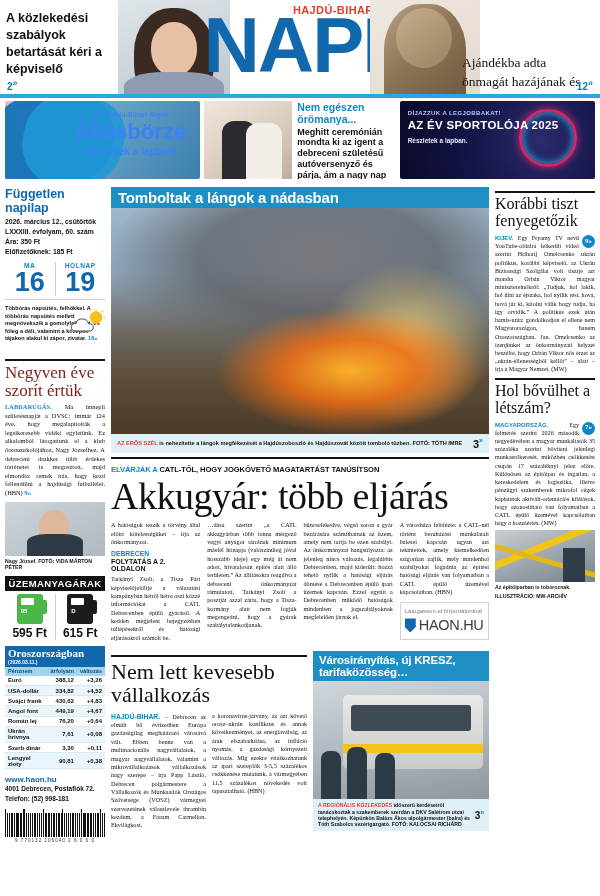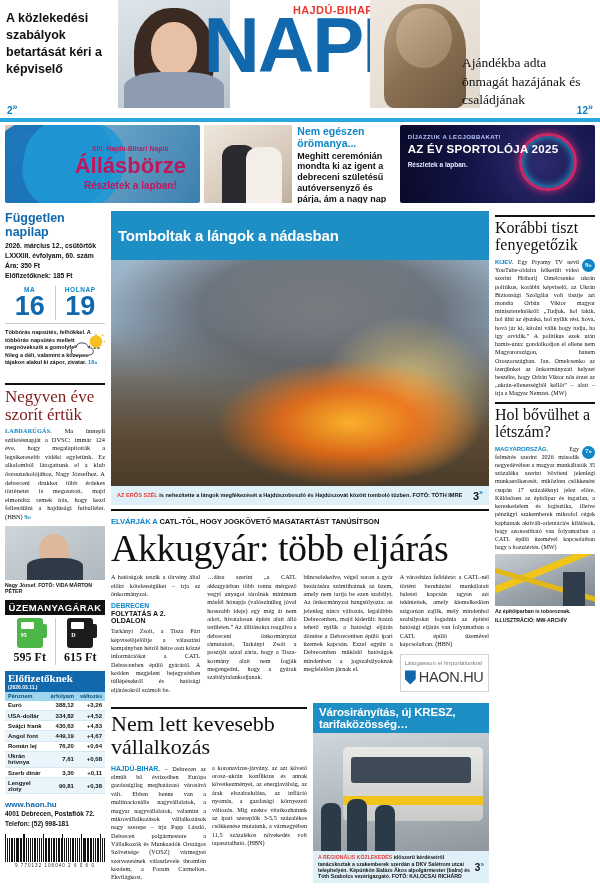--- a/index.html
+++ b/index.html
@@ -7,21 +7,21 @@
   body {
     font-family: "Liberation Sans", sans-serif;
     background: #ffffff;
     color: #111;
     position: relative;
     overflow: hidden;
   }
   .page { position: relative; width: 600px; height: 896px; background:#fff; }
 
   
-  .masthead { position: relative; height: 122px; width: 600px; overflow: hidden; background:#fff; }
+  .masthead { position: relative; height: 98px; width: 600px; overflow: hidden; background:#fff; }
   .mh-left {
     position: absolute; left: 6px; top: 10px; width: 118px;
     font-family: "Liberation Sans", sans-serif;
     font-weight: 700; font-size: 12.5px; line-height: 1.35; color: #111;
   }
   .mh-right {
     position: absolute; right: 6px; top: 8px; width: 132px; text-align: left;
     font-family: "Liberation Serif", serif;
     font-size: 13.5px; line-height: 1.38; color: #111; margin-top: 46px;
   }
@@ -58,21 +58,21 @@
   .promo-a { width: 196px; border-radius:2px; }
   .promo-b { width: 192px; display:flex; }
   .promo-c { width: 196px; border-radius:2px; }
 
   .pa-bg { position:absolute; inset:0;
     background: linear-gradient(120deg,#d9c6b4 0%,#cbb8a6 38%,#6fa8c8 38%,#3b7fb0 100%); }
   .pa-swoosh { position:absolute; left:-20px; top:-10px; width:130px; height:100px;
      background:#0d6fb8; border-radius:50%/60%; transform: rotate(-18deg); opacity:.92;}
   .pa-swoosh2 { position:absolute; left:18px; top:-6px; width:100px; height:95px;
      background:#2098d6; border-radius:50% 40% 60% 50%; transform: rotate(12deg); opacity:.9;}
-  .pa-txt { position:absolute; right:6px; top:20px; width:128px; text-align:center; color:#be185d; z-index:3;}
+  .pa-txt { position:absolute; right:6px; top:10px; width:128px; text-align:center; color:#3b82f6; z-index:3;}
   .pa-small { font-size:6.5px; font-weight:700; letter-spacing:.2px; }
   .pa-big { font-family:"Liberation Sans",sans-serif; font-weight:700; font-size:22px; line-height:1.05; margin:2px 0 3px; }
   .pa-sub { font-size:10px; font-weight:700; }
 
   .pb-img { width: 88px; background: linear-gradient(150deg,#e7dfd6,#cfc3b6 55%,#b9a694); position:relative; overflow:hidden;}
   .pb-txt { flex:1; padding-left:5px; padding-top:1px; }
   .pb-head { font-size:10.5px; font-weight:700; color:#0e86c6; line-height:1.12; margin-bottom:1px;}
   .pb-body { font-size:9px; line-height:1.22; color:#111; font-weight:600;}
 
   .pc-bg { position:absolute; inset:0; background: radial-gradient(circle at 72% 50%, #2b2b6e 0%, #141447 50%, #0a0a2a 100%); }
@@ -105,21 +105,21 @@
 
   .head-serif { font-family:"Liberation Serif", serif; font-weight:400; font-size:17px; line-height:1.06; color:#7f1d1d;}
   .lead-tag { font-size:6.2px; font-weight:700; color:#0e86c6; letter-spacing:.2px;}
   .body-serif { font-family:"Liberation Serif", serif; font-size:6.4px; line-height:1.33; text-align:justify; color:#111;}
   .pgbadge { font-size:7px; font-weight:700; color:#0e86c6;}
 
   .portrait { width:100px; height:54px; margin-top:4px; overflow:hidden; position:relative;}
   .cap-tiny { font-size:5.2px; font-weight:700; line-height:1.25; margin-top:2px; color:#111;}
 
   .fuel-title { background:#111; color:#fff; font-weight:700; font-size:9.5px; text-align:center; letter-spacing:.4px; padding:2px 0; margin-top:5px;}
-  .fuel-row { display:flex; margin-top:3px;font-family:Liberation Serif, serif;}
+  .fuel-row { display:flex; margin-top:3px;}
   .fuel-cell { flex:1; text-align:center;}
   .fuel-cell + .fuel-cell { border-left:1px solid #ccc;}
   .pump { width:26px; height:30px; margin:0 auto 2px; border-radius:3px; position:relative;}
   .pump.g { background:#4cb648;}
   .pump.b { background:#1c1c1c;}
   .pump .scr { position:absolute; left:4px; top:4px; width:13px; height:7px; background:#fff; border-radius:1px;}
   .pump .ltr { position:absolute; left:4px; top:14px; font-size:6px; color:#fff; font-weight:700;}
   .pump .noz { position:absolute; right:-4px; top:6px; width:6px; height:14px; background:inherit; border-radius:2px;}
   .fuel-price { font-weight:700; font-size:12px;}
 
@@ -135,21 +135,21 @@
 
   .site-link { color:#1168ad; font-weight:700; font-size:8px; margin-top:6px;}
   .addr { font-size:6.5px; font-weight:700; line-height:1.35; margin-top:1px;}
   .barcode { margin-top:5px; height:28px; display:flex; align-items:flex-end; gap:1px;}
   .barcode i { display:block; background:#111; width:1px; height:26px;}
   .barcode-num { font-size:4.6px; letter-spacing:1px; text-align:center; margin-top:1px; color:#333;}
 
   
   .photo-head {
     background:#1e8fc4; color:#fff; font-family:"Liberation Sans",sans-serif;
-    font-weight:700; font-size:15px; padding:16px 7px; letter-spacing:-.2px;
+    font-weight:700; font-size:15px; padding:2px 7px; letter-spacing:-.2px;
   }
   .main-photo { width:100%; height:226px; position:relative; overflow:hidden; background:#5a5f63;}
   .cap-bar { background:#dff0f8; padding:3px 6px; display:flex; align-items:center; gap:4px; }
   .cap-bar .txt { flex:1; font-size:5.6px; font-weight:700; line-height:1.25; color:#111;}
   .cap-bar .txt .k { color:#e8392f;}
   .cap-bar .pgn { font-family:"Liberation Sans",sans-serif; font-weight:700; font-size:11px; color:#111;}
   .cap-bar .pgn sup { font-size:7px; color:#0e86c6;}
 
   .kicker-line { font-size:7.6px; font-weight:700; letter-spacing:-.1px; margin-top:6px; color:#111;}
   .kicker-line .b { color:#0e86c6;}
@@ -389,21 +389,21 @@
           <div class="pump b">
               <i class="scr"></i>
               <span class="ltr">D</span>
               <i class="noz"></i>
             </div>
           <div class="fuel-price">615 Ft</div>
         </div>
       </div>
 
       <div class="fx-head">
-        <div class="t">Előfizetőknek</div>
+        <div class="t">Oroszországban</div>
         <div class="d">(2026.03.11.)</div>
       </div>
       <table class="fx-table">
         <thead>
             <tr>
           <th>Pénznem</th>
           <th style="text-align:right">árfolyam</th>
           <th style="text-align:right">változás</th>
         </tr>
           </thead>

